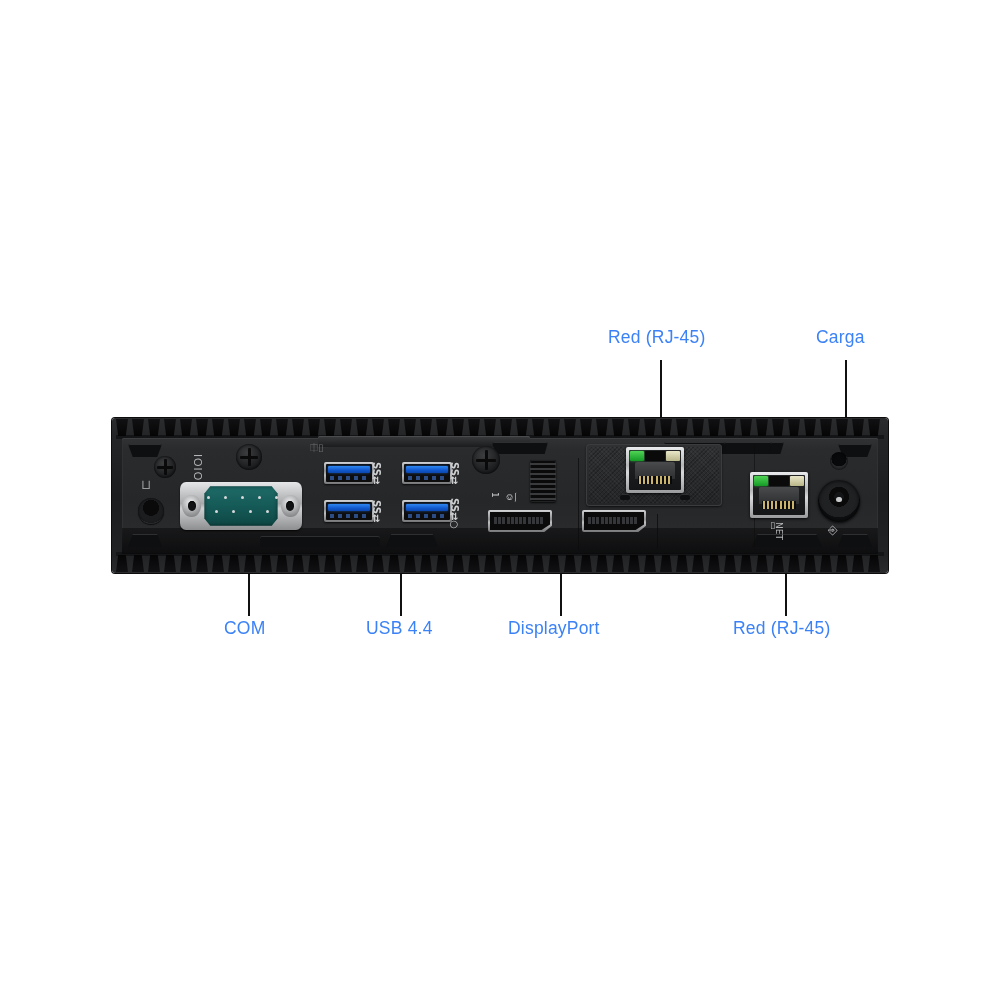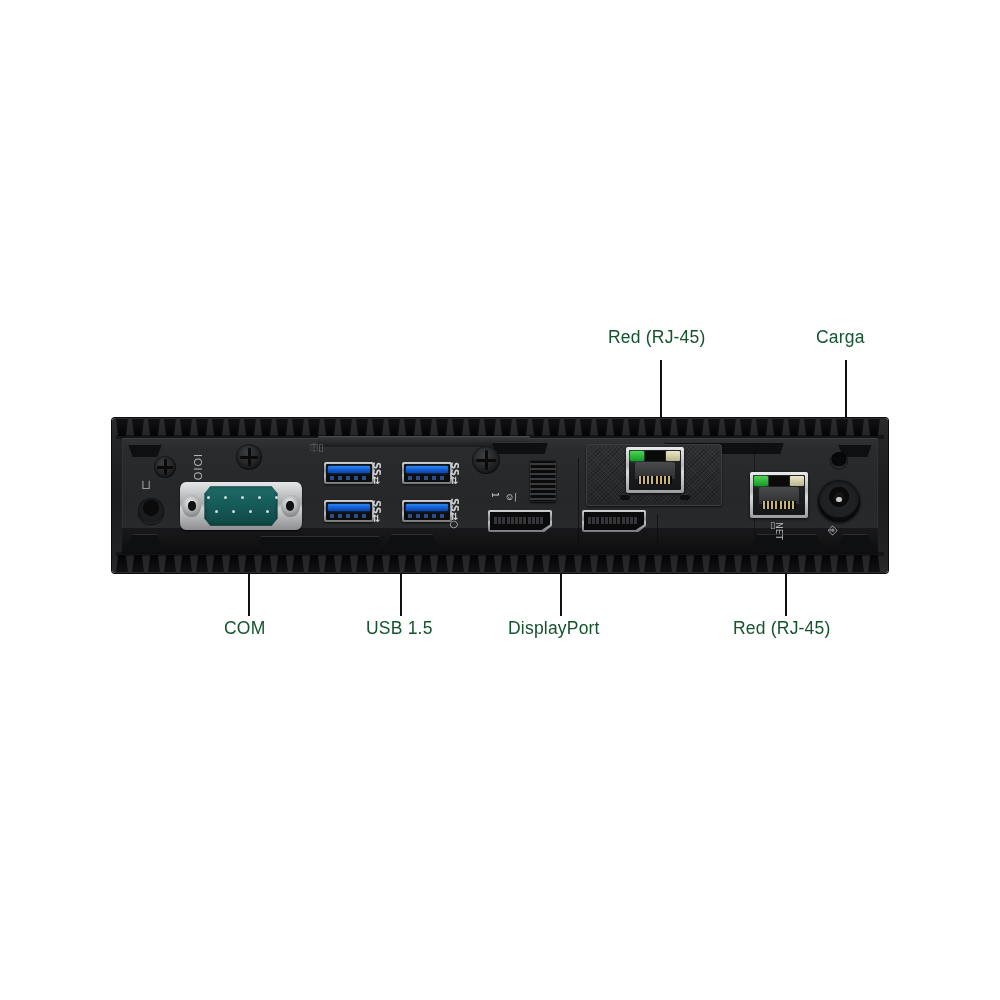--- a/index.html
+++ b/index.html
@@ -21,21 +21,21 @@
     letter-spacing:1.5px;
     color:#1a1412;
     font-family:"DejaVu Sans", sans-serif;
     line-height:1;
   }
 
   
   .lbl{
     position:absolute;
     font-size:17.5px;
-    color:#14532d;
+    color:#3b82f6;
     white-space:nowrap;
     letter-spacing:.2px;
     line-height:1;
   }
   .leader{
     position:absolute;
     width:2px;
     background:#111111;
   }
 
@@ -309,21 +309,21 @@
   <div class="lbl" style="left:608px;top:329px;">Red (RJ-45)</div>
   <div class="leader" style="left:660px;top:360px;height:62px;"></div>
 
   <div class="lbl" style="left:816px;top:329px;">Carga</div>
   <div class="leader" style="left:845px;top:360px;height:112px;"></div>
 
   <div class="leader" style="left:248px;top:534px;height:82px;"></div>
   <div class="lbl" style="left:224px;top:620px;">COM</div>
 
   <div class="leader" style="left:400px;top:534px;height:82px;"></div>
-  <div class="lbl" style="left:366px;top:620px;">USB 1.5</div>
+  <div class="lbl" style="left:366px;top:620px;">USB 4.4</div>
 
   <div class="leader" style="left:560px;top:534px;height:82px;"></div>
   <div class="lbl" style="left:508px;top:620px;">DisplayPort</div>
 
   <div class="leader" style="left:785px;top:545px;height:71px;"></div>
   <div class="lbl" style="left:733px;top:620px;">Red (RJ-45)</div>
 
   <div class="device">
     <div class="bezel"></div>
 

